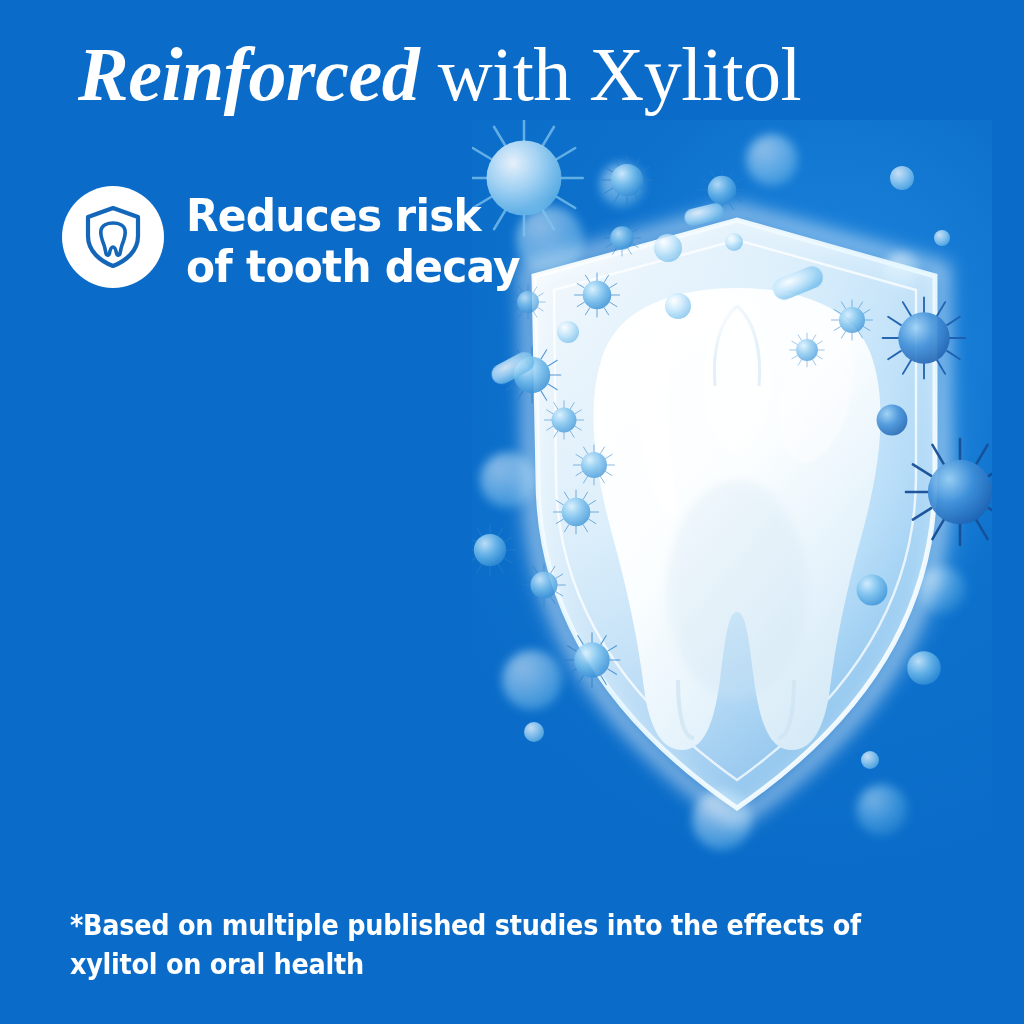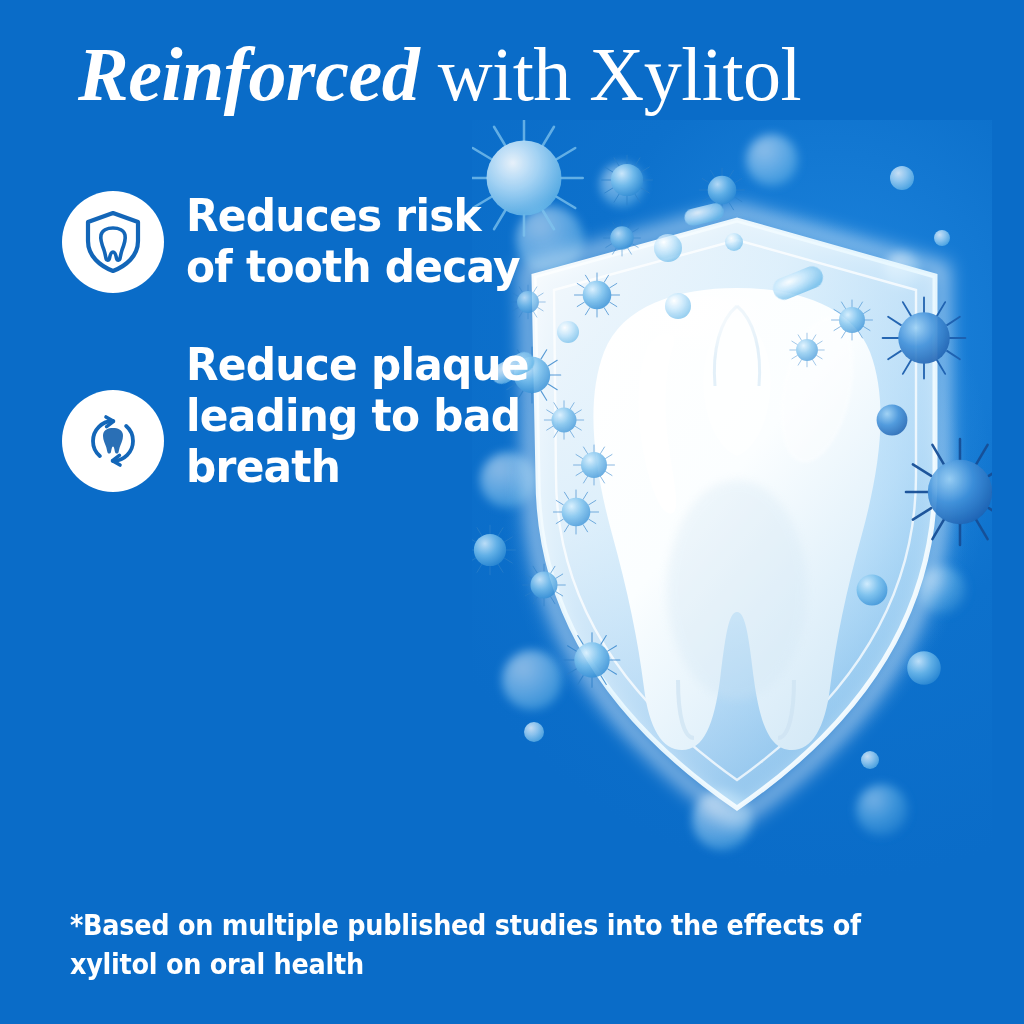--- a/index.html
+++ b/index.html
@@ -53,21 +53,21 @@
 
   
   .benefits {
     position: absolute;
     left: 62px;
     top: 186px;
     width: 520px;
   }
   .benefit {
     display: flex;
-    align-items: flex-end;
+    align-items: flex-start;
     margin-bottom: 42px;
   }
   .benefit:last-child { margin-bottom: 0; }
   .badge {
     flex: 0 0 auto;
     width: 102px;
     height: 102px;
     border-radius: 50%;
     background: #ffffff;
     display: flex;
@@ -385,37 +385,17 @@
                    C40.5 47 41 44 42 41 C44 36 46 31 45 26 C44 21.5 39 19 33 19 Z" fill="none" stroke="#1366b8" stroke-width="3.6" stroke-linejoin="round"></path>
         </svg>
       </div>
       <div class="benefit-text">
         <div>Reduces risk</div>
         <div>of tooth decay</div>
       </div>
     </div>
 
 
-    <div class="benefit">
-      <div class="badge">
-        <svg width="66" height="66" viewBox="0 0 66 66">
-          <path d="M33 13 C22 13 13 22 13 33 C13 39 15.6 44.4 19.8 48" fill="none" stroke="#1366b8" stroke-width="3.8" stroke-linecap="round"></path>
-          <path d="M33 53 C44 53 53 44 53 33 C53 27 50.4 21.6 46.2 18" fill="none" stroke="#1366b8" stroke-width="3.8" stroke-linecap="round"></path>
-          <path d="M26 9 L33.5 13.4 L26.6 18.6" fill="none" stroke="#1366b8" stroke-width="3.6" stroke-linecap="round" stroke-linejoin="round"></path>
-          <path d="M40 57 L32.5 52.6 L39.4 47.4" fill="none" stroke="#1366b8" stroke-width="3.6" stroke-linecap="round" stroke-linejoin="round"></path>
-          <path d="M33 20 C28 20 24 22 23.2 25.8 C22.4 30 24.2 34 25.8 38
-                   C26.6 40 27 42.4 27.4 44 C27.8 46 30.4 46.2 31 44
-                   C31.5 42 31.8 38.6 33 38.6 C34.2 38.6 34.5 42 35 44
-                   C35.6 46.2 38.2 46 38.6 44 C39 42.4 39.4 40 40.2 38
-                   C41.8 34 43.6 30 42.8 25.8 C42 22 38 20 33 20 Z" fill="#2a6fb5"></path>
-        </svg>
-      </div>
-      <div class="benefit-text">
-        <div>Reduce plaque</div>
-        <div>leading to bad</div>
-        <div>breath</div>
-      </div>
-    </div>
   </div>
 
   <div class="footnote">*Based on multiple published studies into the effects of xylitol on oral health</div>
 
 </div>
 
 </body></html>

